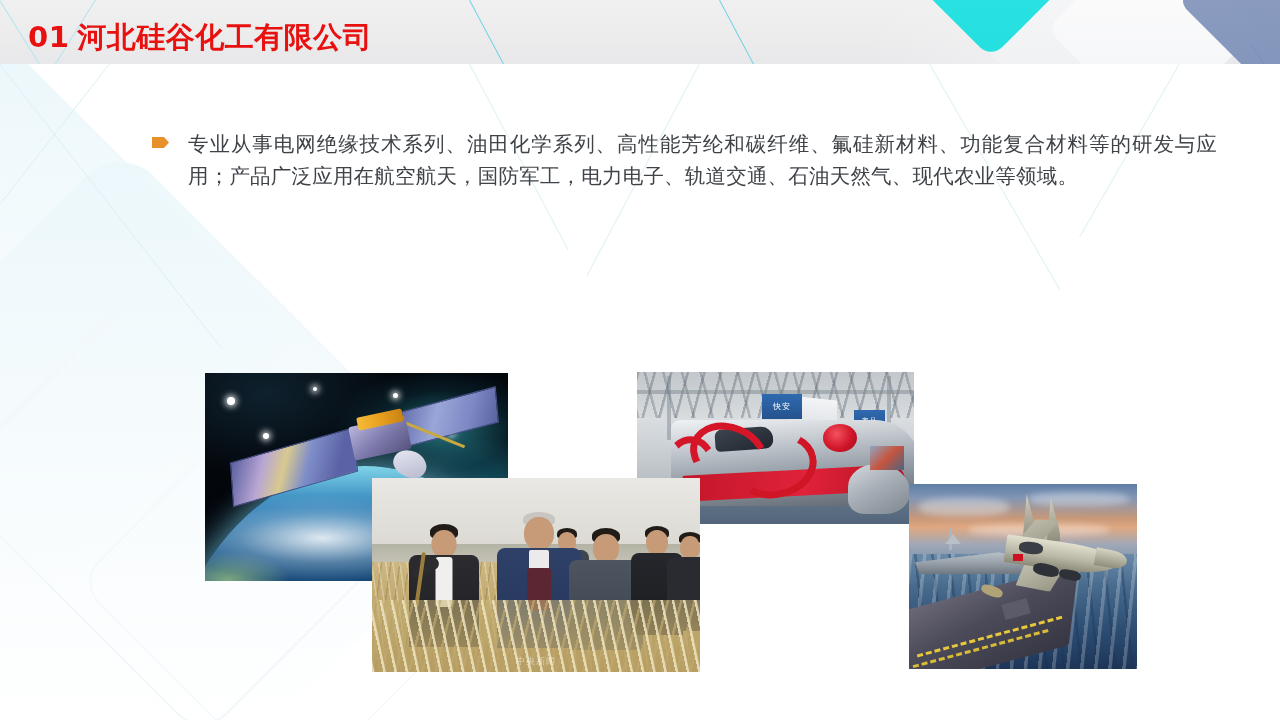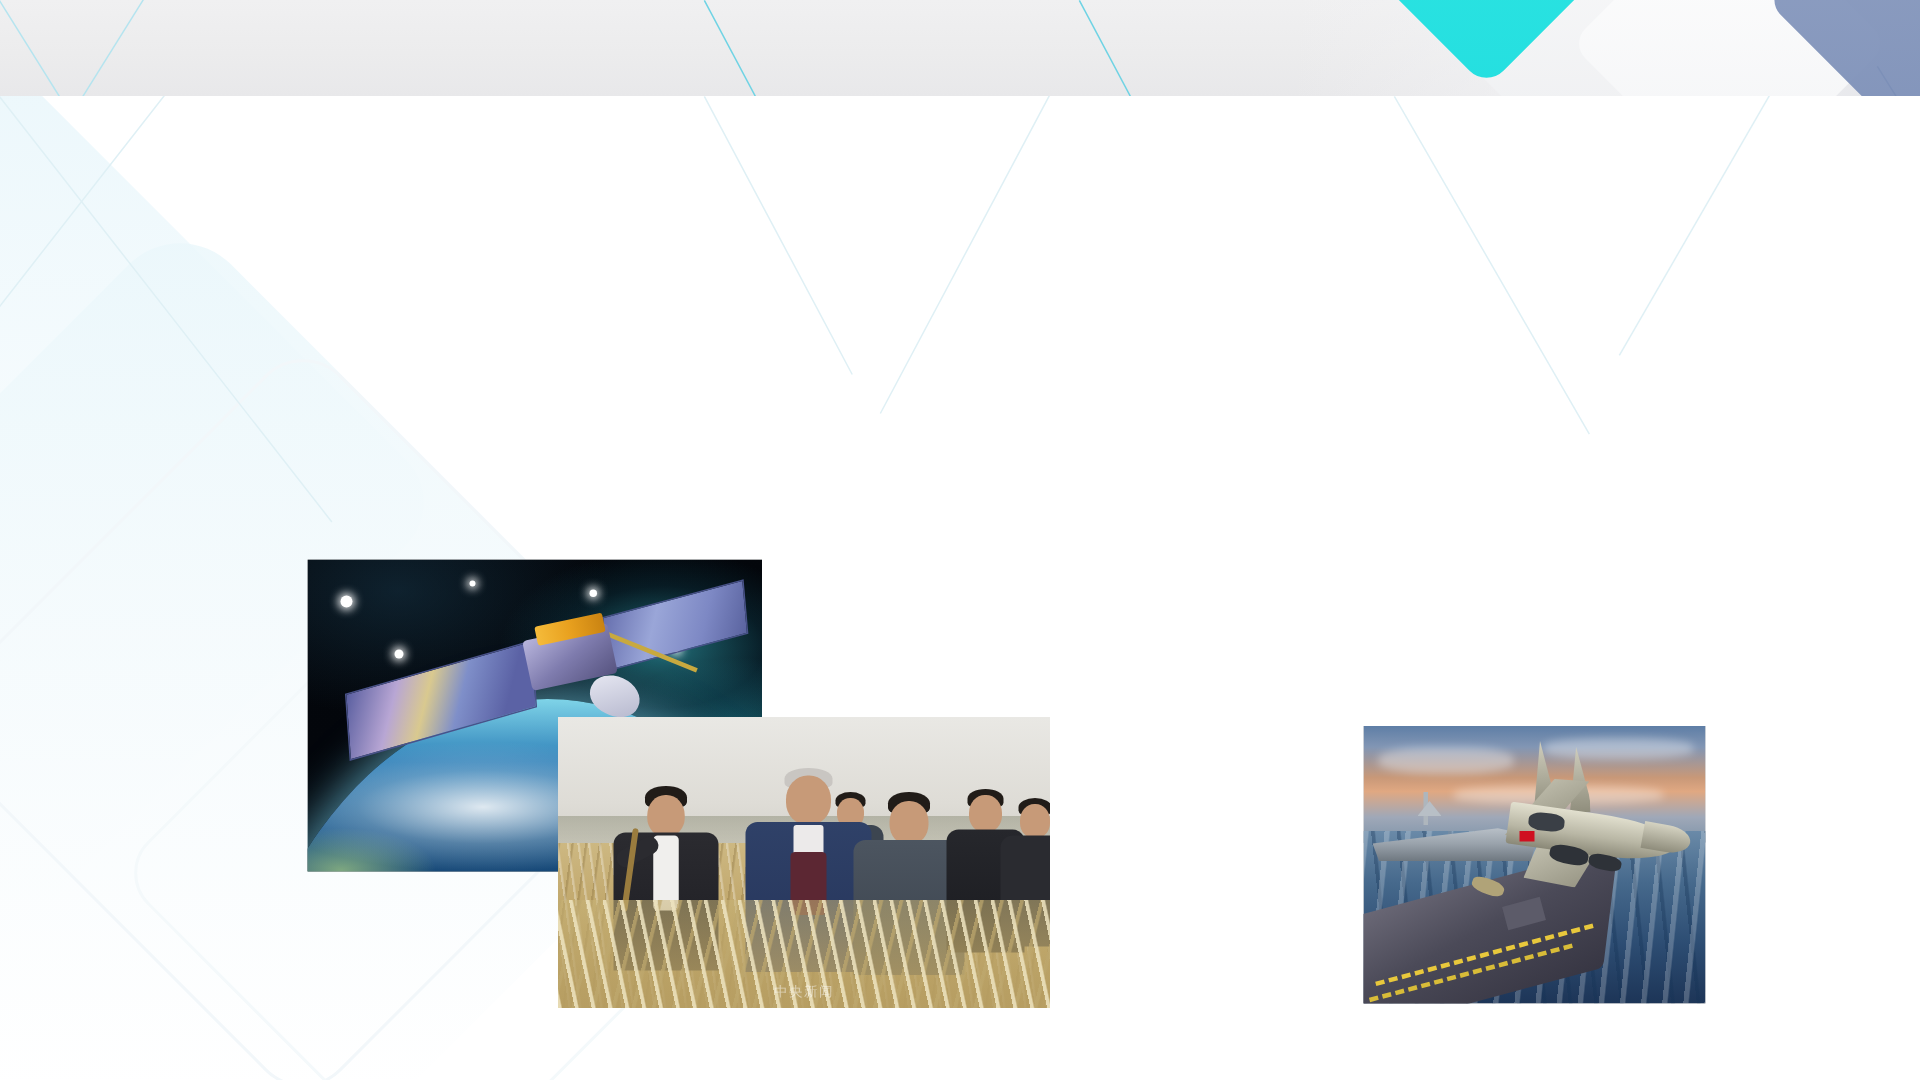--- a/index.html
+++ b/index.html
@@ -717,24 +717,31 @@
     <div class="hdr-line cyan" style="left:720px; top:0px;  width:130px; transform:rotate(62deg);"></div>
     <div class="hdr-line cyan" style="left:1010px;top:62px; width:80px;  transform:rotate(-58deg);"></div>
     <div class="hdr-line navy" style="left:1062px;top:12px; width:130px; transform:rotate(58deg);"></div>
     <div class="hdr-line navy" style="left:1252px;top:44px; width:70px;  transform:rotate(58deg);"></div>
 
     <div class="hdr-diamond hdr-d-white2"></div>
     <div class="hdr-diamond hdr-d-cyan"></div>
     <div class="hdr-diamond hdr-d-white1"></div>
     <div class="hdr-diamond hdr-d-blue"></div>
 
+    <div class="slide-title">
+      <span class="num">01</span><span>河北硅谷化工有限公司</span>
+    </div>
   </div>
 
   <div class="bullets">
 
+    <div class="bullet-row">
+      <span class="bullet-marker"></span>
+      <span class="bullet-text">专业从事电网绝缘技术系列、油田化学系列、高性能芳纶和碳纤维、氟硅新材料、功能复合材料等的研发与应用；产品广泛应用在航空航天，国防军工，电力电子、轨道交通、石油天然气、现代农业等领域。</span>
+    </div>
 
 
   </div>
 
   <div class="photo" id="photo-satellite">
     <div class="sat-space"></div>
     <div class="star" style="left:22px;  top:24px;  width:8px;  height:8px;"></div>
     <div class="star" style="left:58px;  top:60px;  width:6px;  height:6px;"></div>
     <div class="star" style="left:108px; top:14px;  width:4px;  height:4px;"></div>
     <div class="star" style="left:188px; top:20px;  width:5px;  height:5px;"></div>
@@ -743,20 +750,42 @@
     <div class="star" style="left:150px; top:70px;  width:3px;  height:3px;"></div>
     <div class="sat-earth"></div>
     <div class="sat-panel left"></div>
     <div class="sat-panel right"></div>
     <div class="sat-arm"></div>
     <div class="sat-body"></div>
     <div class="sat-gold"></div>
     <div class="sat-dish"></div>
   </div>
 
+  <div class="photo" id="photo-train">
+    <div class="train-hall"></div>
+    <div class="hall-roof"></div>
+    <div class="hall-beam" style="left:0;top:18px;width:100%;height:4px;"></div>
+    <div class="hall-beam" style="left:30px;top:4px;width:4px;height:64px;"></div>
+    <div class="hall-beam" style="left:250px;top:4px;width:4px;height:58px;"></div>
+    <div class="hall-white"></div>
+    <div class="hall-sign s1">快安</div>
+    <div class="hall-sign s2">产品</div>
+    <div class="train-floor">
+        <span class="stripe"></span>
+      </div>
+    <div class="train-nose"></div>
+    <div class="train-red-band"></div>
+    <div class="train-window"></div>
+    <div class="train-cab-front"></div>
+    <div class="train-ribbon rb1"></div>
+    <div class="train-ribbon rb2"></div>
+    <div class="train-ribbon rb3"></div>
+    <div class="train-flower"></div>
+    <div class="train-small-img"></div>
+  </div>
 
   <div class="photo" id="photo-agri">
     <div class="agri-sky"></div>
     <div class="agri-treeline"></div>
     <div class="agri-field"></div>
 
     <div class="person" id="p1">
       <span class="hair"></span>
       <span class="head"></span>
       <span class="torso"></span>

